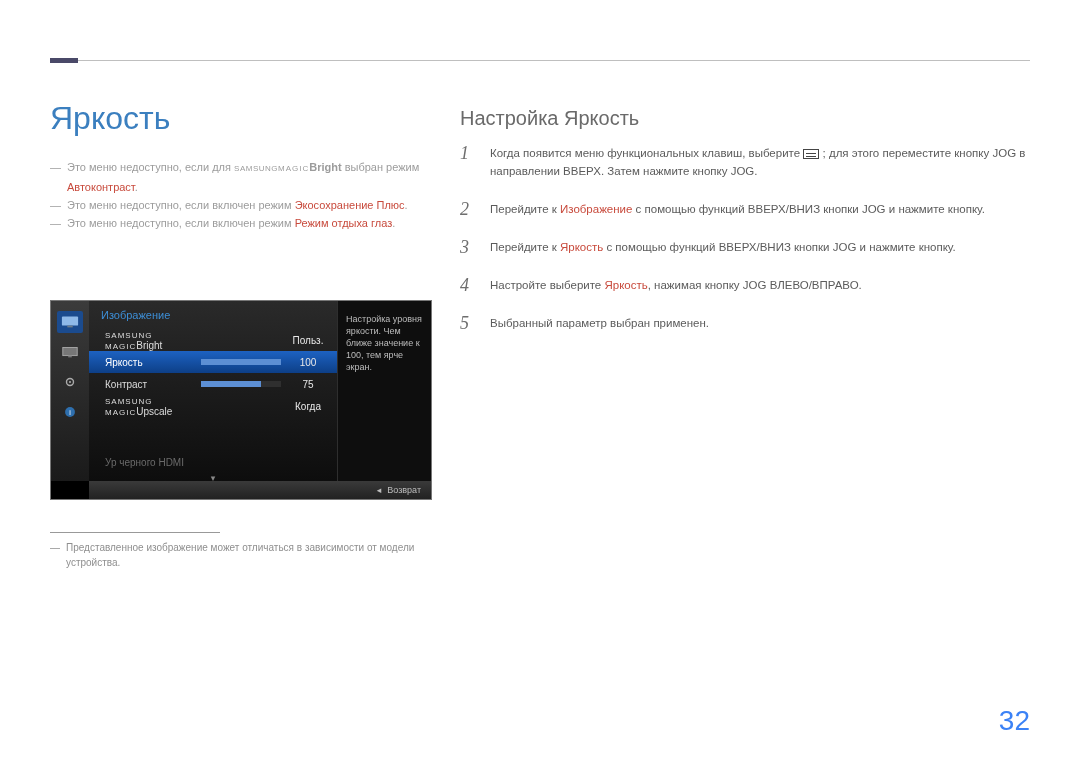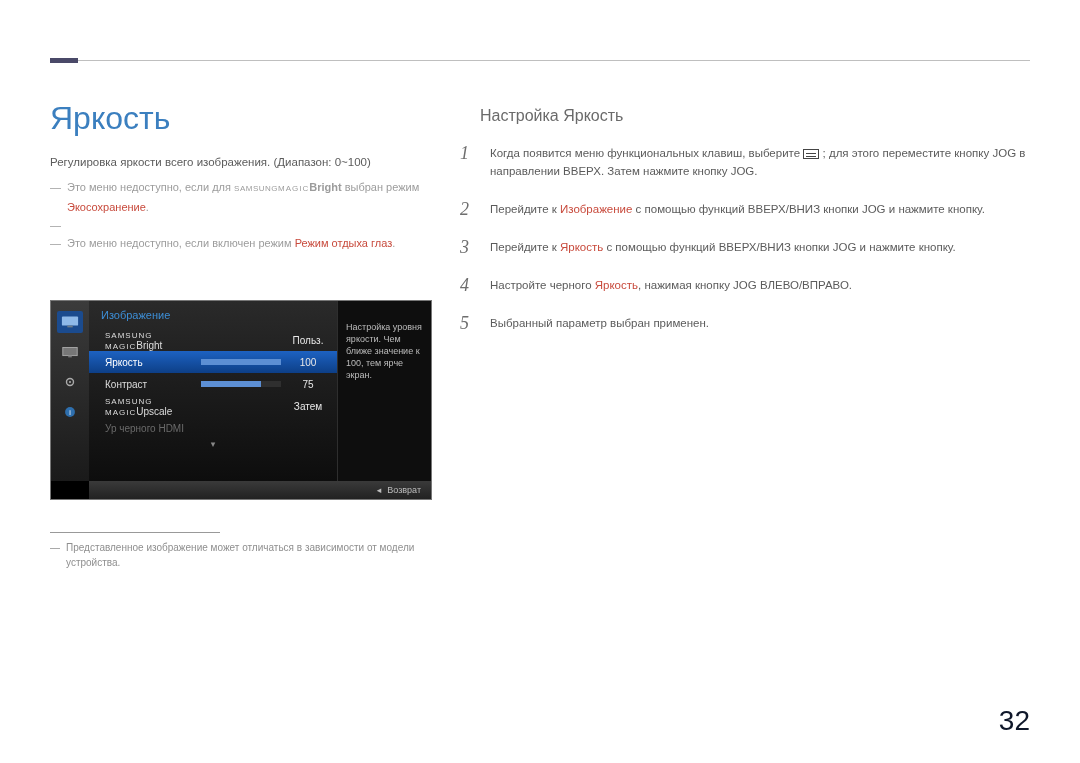--- a/index.html
+++ b/index.html
@@ -73,24 +73,24 @@
     display:flex; align-items:center;
     padding:3px 12px 3px 16px; height:22px;
   }
   .osd-row.selected { background: linear-gradient(#1d62c2,#0d3f87); color:#fff; }
   .osd-row-label { flex:0 0 96px; font-size:10px; }
   .osd-row-bar {
     flex:1; height:6px; background:#2f2f2f; margin-right:10px; position:relative;
   }
   .osd-row-bar-fill { position:absolute; left:0; top:0; bottom:0; background:#5c8fd4; }
   .osd-row-val { width:34px; text-align:center; font-size:10px; color:#e8e8e8; }
-  .osd-row-disabled { color:#6a6a6a; }
+  .osd-row-disabled { color:#6a6a6a;margin-top:34px; }
   .osd-row-arrow { text-align:center; height:14px; color:#888; font-size:9px; }
   .osd-help {
-    width:94px; background:#0e0e0e; padding:20px 8px;
+    width:94px; background:#0e0e0e; padding:12px 8px;
     font-size:9px; line-height:12px; color:#bcbcbc;
     border-left:1px solid #2e2e2e;
   }
   .osd-bottom {
     position:absolute; left:38px; right:0; bottom:0; height:18px;
     background:linear-gradient(#3a3a3a,#222); display:flex; justify-content:flex-end;
     align-items:center; padding-right:10px; gap:6px;
     font-size:9px; color:#bdbdbd;
   }
   .magic-text { font-size:8px; letter-spacing:1px; }
@@ -100,21 +100,21 @@
   }
   .footnote {
     position:absolute; top:540px; left:50px; width:380px;
     font-size:10px; color:#8f8f8f; line-height:15px;
     display:flex; gap:6px;
   }
 
   
   .right-title {
     position:absolute; top:107px; left:460px;
-    font-size:16px; color:#6a6a6a; font-weight:400;margin-left:20px;
+    font-size:20px; color:#6a6a6a; font-weight:400;
   }
   .steps { position:absolute; top:144px; left:460px; right:50px; }
   .step {
     display:flex; gap:16px; margin-bottom:20px;
     font-size:11.5px; line-height:18px; color:#5b5b5b;
   }
   .step-num {
     font-size:18px; color:#6e6e6e; font-weight:300; flex:0 0 14px;
     font-family: Georgia, 'Times New Roman', serif; font-style: italic;
   }
@@ -124,49 +124,51 @@
     border:1px solid #444; position:relative; vertical-align:middle;
   }
   .menu-glyph::before, .menu-glyph::after {
     content:""; position:absolute; left:2px; right:2px; height:1px; background:#444;
   }
   .menu-glyph::before { top:3px; }
   .menu-glyph::after { top:6px; }
 
   .page-num {
     position:absolute; bottom:26px; right:50px;
-    font-size:28px; color:#0f172a;
+    font-size:28px; color:#3b82f6;
   }
 
   
   .svg-icon { width:18px; height:14px; }
 </style>
 </head>
 <body>
 
 <div class="top-bar"></div>
 <div class="top-bar-accent"></div>
 
 <h1 class="page-title">Яркость</h1>
 
 <div class="desc-block">
-  <p>Регулировка яркости всего изображения. (Диапазон: 0~100)</p>
 
   <div class="bullet-list">
     <div class="bullet">
       <span class="bullet-dash">―</span>
       <span>
         <span>Это меню недоступно, если для </span>
         <span class="hl-samsung">SAMSUNG</span><span class="hl-samsung" style="letter-spacing:1px;">MAGIC</span><span class="hl-bold">Bright</span>
         <span> выбран режим </span>
-        <span class="hl-red">Экосохранение</span><span>.</span>
+        <span class="hl-red">Автоконтраст</span><span>.</span>
       </span>
     </div>
     <div class="bullet">
       <span class="bullet-dash">―</span>
+      <span>
+        <span>Это меню недоступно, если включен режим </span><span class="hl-red">Экосохранение Плюс</span><span>.</span>
+      </span>
     </div>
     <div class="bullet">
       <span class="bullet-dash">―</span>
       <span>
         <span>Это меню недоступно, если включен режим </span><span class="hl-red">Режим отдыха глаз</span><span>.</span>
       </span>
     </div>
   </div>
 </div>
 
@@ -228,21 +230,21 @@
       </div>
 
 
 
       <div class="osd-row">
         <span class="osd-row-label">
           <span class="magic-text">SAMSUNG</span><br>
           <span class="magic-text">MAGIC</span><span>Upscale</span>
         </span>
         <span style="flex:1"></span>
-        <span class="osd-row-val">Затем</span>
+        <span class="osd-row-val">Когда</span>
       </div>
 
       <div class="osd-row osd-row-disabled">
         <span class="osd-row-label">Ур черного HDMI</span>
       </div>
       <div class="osd-row-arrow">▾</div>
     </div>
 
     <div class="osd-help">Настройка уровня яркости. Чем ближе значение к 100, тем ярче экран.</div>
   </div>
@@ -281,21 +283,21 @@
   <div class="step">
     <span class="step-num">3</span>
     <span class="step-body">
       <span>Перейдите к </span><span class="hl-red">Яркость</span><span> с помощью функций ВВЕРХ/ВНИЗ кнопки JOG и нажмите кнопку.</span>
     </span>
   </div>
 
   <div class="step">
     <span class="step-num">4</span>
     <span class="step-body">
-      <span>Настройте черного </span><span class="hl-red">Яркость</span><span>, нажимая кнопку JOG ВЛЕВО/ВПРАВО.</span>
+      <span>Настройте выберите </span><span class="hl-red">Яркость</span><span>, нажимая кнопку JOG ВЛЕВО/ВПРАВО.</span>
     </span>
   </div>
 
   <div class="step">
     <span class="step-num">5</span>
     <span class="step-body">
       <span>Выбранный параметр выбран применен.</span>
     </span>
   </div>
 

